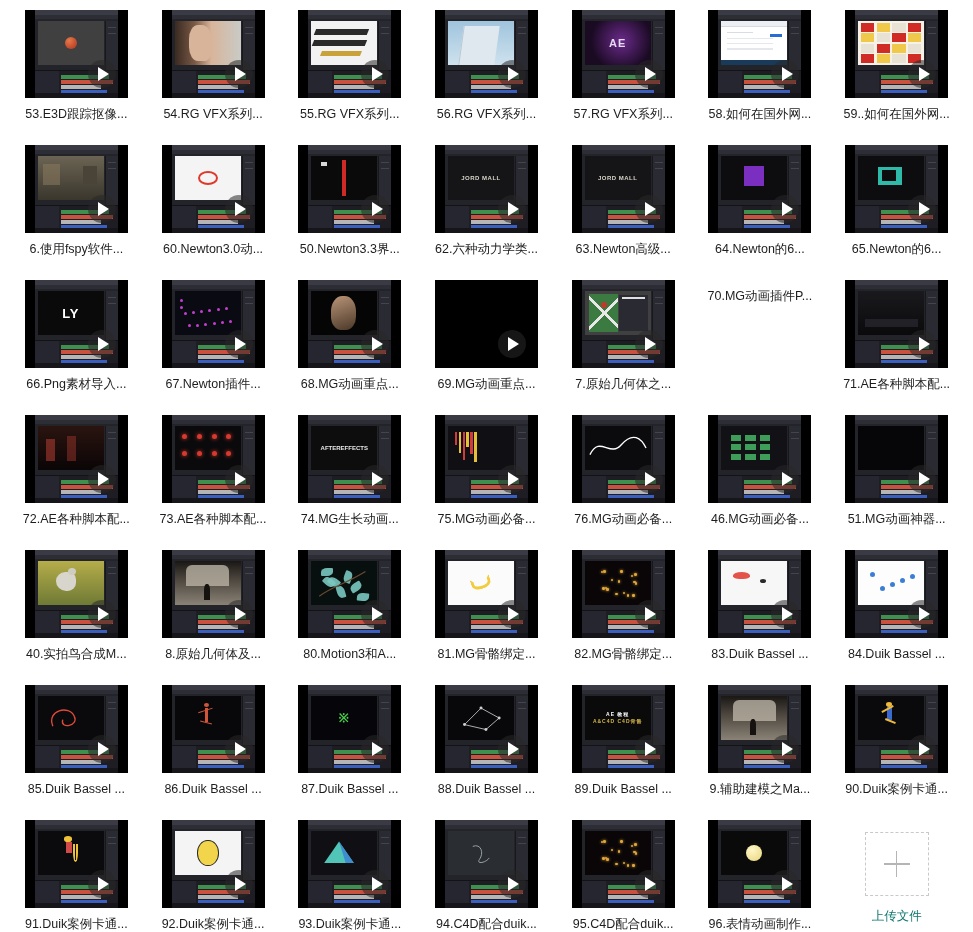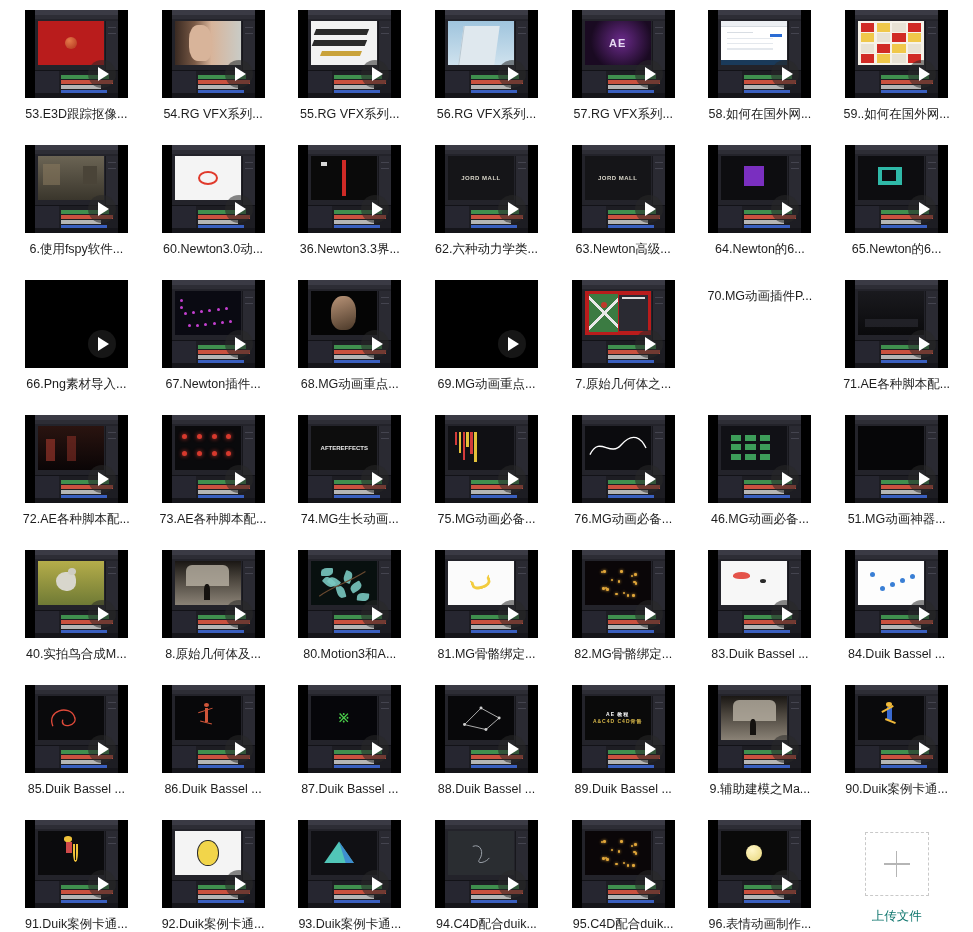--- a/index.html
+++ b/index.html
@@ -61,21 +61,21 @@
   .ae .titlebar {
     position: absolute; left:0; top:0; right:0; height:5px;
     background:#3a3a44;
   }
   .ae .menurow {
     position: absolute; left:0; top:5px; right:0; height:4px;
     background:#2d2d35;
   }
   .ae .viewport {
     position: absolute; left:3px; top:11px; right:14px; height:44px;
-    background:#b91c1c;
+    background:#404040;
     overflow:hidden;
   }
   .ae .rightpanel {
     position:absolute; right:0; top:11px; width:13px; bottom:26px;
     background:#2a2a32;
     border-left:1px solid #17171c;
   }
   .ae .rightpanel::before, .ae .rightpanel::after {
     content:""; position:absolute; left:2px; right:2px; height:1px;
     background:#44444f;
@@ -483,21 +483,21 @@
               <div class="tl-track" style="top:14px;background:#b5b5b5;left:26px;width:40px;"></div>
               <div class="tl-track" style="top:19px;background:#3a5fbf;left:26px;width:46px;"></div>
         <div class="statusbar"></div>
       </div>
     </div>
       </div>
       <div class="play">
           <div class="tri"></div>
         </div>
     </div>
-    <div class="caption">36.Newton3.3界...</div>
+    <div class="caption">50.Newton3.3界...</div>
   </div>
     <div class="cell">
     <div class="thumb-wrap">
       <div class="thumb-inner">
 
     <div class="ae">
       <div class="titlebar"></div>
       <div class="menurow"></div>
       <div class="viewport">
         <div style="position:absolute;inset:0;background:#151518;"></div>
@@ -604,20 +604,42 @@
     </div>
       </div>
       <div class="play">
           <div class="tri"></div>
         </div>
     </div>
     <div class="caption">65.Newton的6...</div>
   </div>
     <div class="cell">
     <div class="thumb-wrap">
+      <div class="thumb-inner">
+
+    <div class="ae">
+      <div class="titlebar"></div>
+      <div class="menurow"></div>
+      <div class="viewport">
+        <div style="position:absolute;inset:0;background:#0a0a0a;"></div>
+                 <div class="vp-center">
+                <span class="vp-text" style="font-size:13px;color:#ffffff;">LY</span>
+              </div>
+      </div>
+      <div class="rightpanel"></div>
+      <div class="timeline">
+        <div class="tl-layers"></div>
+        <div class="tl-track" style="top:4px;background:#3f8f4e;left:26px;width:48px;"></div>
+              <div class="tl-track" style="top:9px;background:#c9513f;left:26px;width:52px;"></div>
+              <div class="tl-track" style="top:14px;background:#b5b5b5;left:26px;width:40px;"></div>
+              <div class="tl-track" style="top:19px;background:#3a5fbf;left:26px;width:46px;"></div>
+        <div class="statusbar"></div>
+      </div>
+    </div>
+      </div>
       <div class="play">
           <div class="tri"></div>
         </div>
     </div>
     <div class="caption">66.Png素材导入...</div>
   </div>
     <div class="cell">
     <div class="thumb-wrap">
       <div class="thumb-inner">
 

